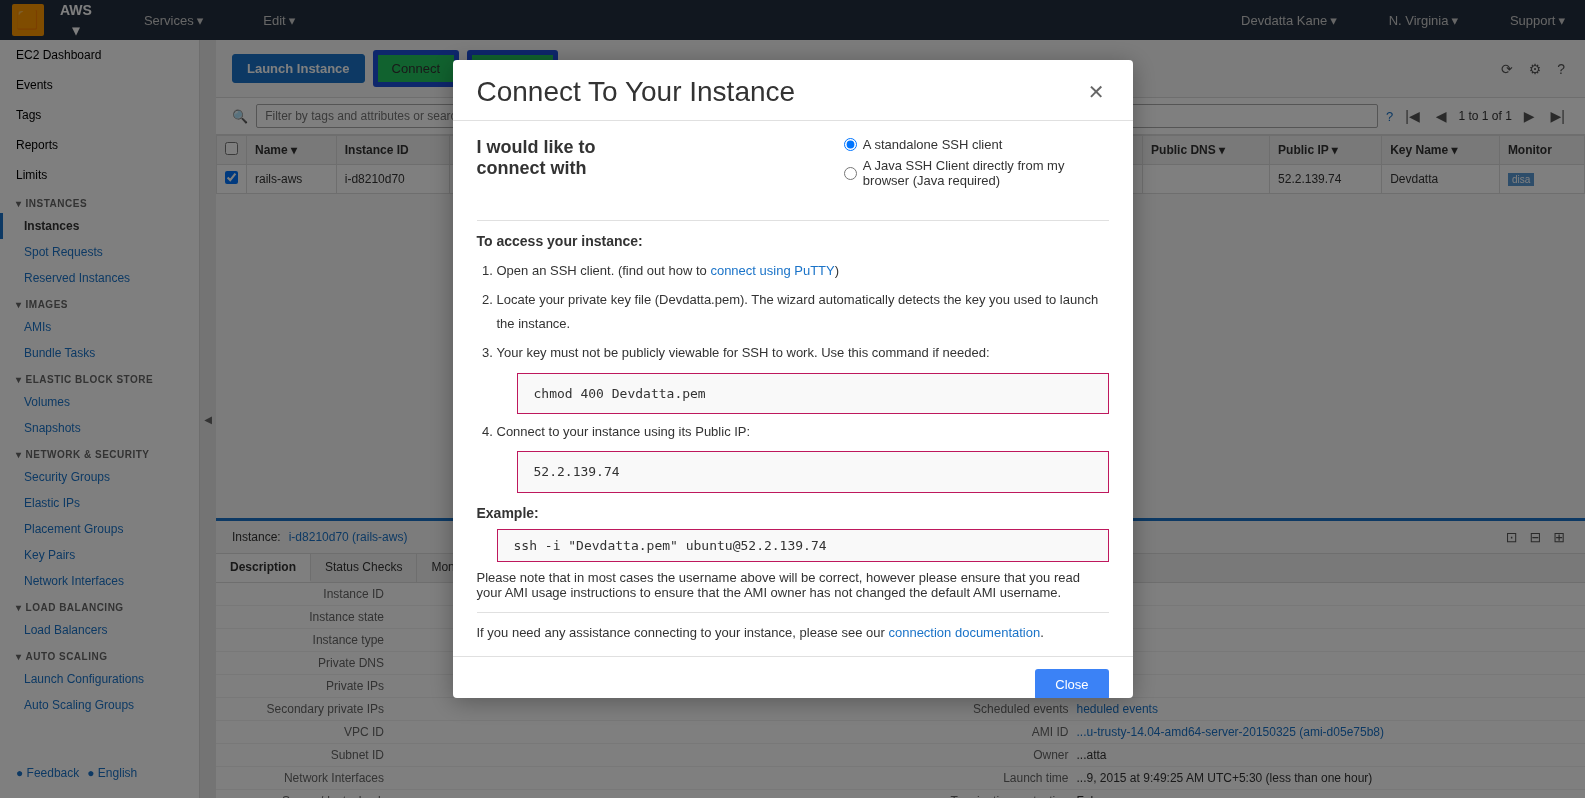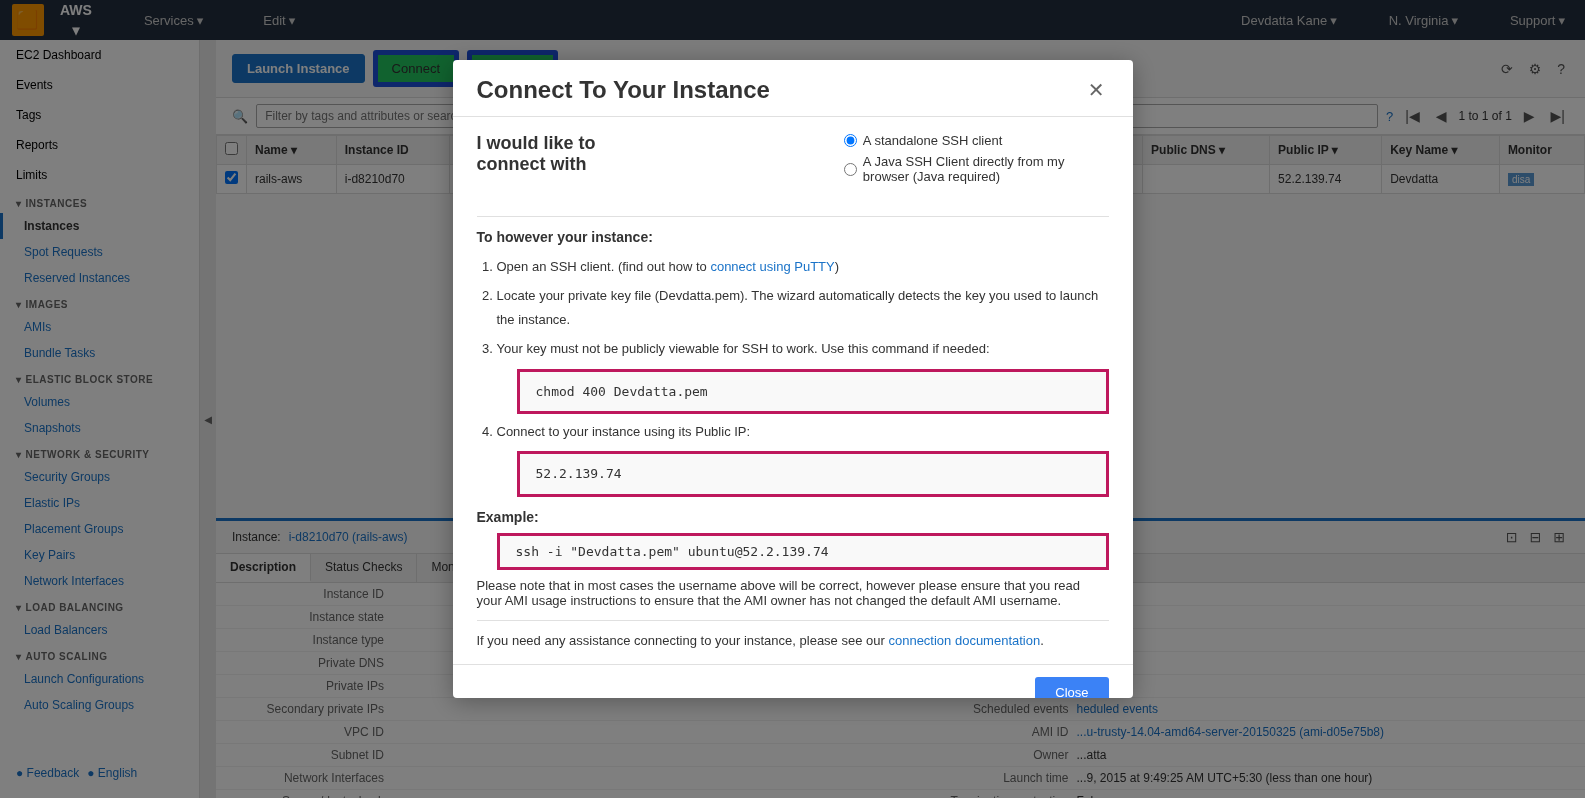--- a/index.html
+++ b/index.html
@@ -276,23 +276,23 @@
       overflow-y: auto;
     }
     .modal-header {
       display: flex;
       align-items: center;
       justify-content: space-between;
       padding: 16px 24px 12px;
       border-bottom: 1px solid #e0e0e0;
     }
     .modal-title {
-      font-size: 24px;
-      color: #333;
-      font-weight: bold;
+      font-size: 28px;
+      color: #333;
+      font-weight: normal;
     }
     .modal-close {
       font-size: 20px;
       cursor: pointer;
       color: #666;
       background: none;
       border: none;
       padding: 0 4px;
     }
     .modal-body {
@@ -338,21 +338,21 @@
     .modal-steps ol {
       padding-left: 20px;
       color: #333;
       font-size: 13px;
       line-height: 1.8;
     }
     .modal-steps ol li { margin-bottom: 6px; }
     .modal-steps a { color: #1a73c8; text-decoration: none; }
     .code-block {
       background: #f9f9f9;
-      border: 3px solid #be185d;
+      border: 1px solid #be185d;
       padding: 8px 16px;
       font-family: monospace;
       font-size: 13px;
       margin: 8px 0 4px 20px;
       display: block;
     }
     .modal-footer {
       padding: 12px 24px 16px;
       display: flex;
       justify-content: flex-end;
@@ -640,21 +640,21 @@
           </label>
           <label class="radio-row">
             <input type="radio" name="connect-method" style="">
             <span>A Java SSH Client directly from my browser (Java required)</span>
           </label>
         </div>
       </div>
 
       <hr class="modal-divider">
 
-      <p class="modal-section-title">To however your instance:</p>
+      <p class="modal-section-title">To access your instance:</p>
 
       <div class="modal-steps">
         <ol>
           <li>
             Open an SSH client. (find out how to <a href="#">connect using PuTTY</a>)
           </li>
           <li>
             Locate your private key file (Devdatta.pem). The wizard automatically detects the key you used to launch the instance.
           </li>
           <li>

